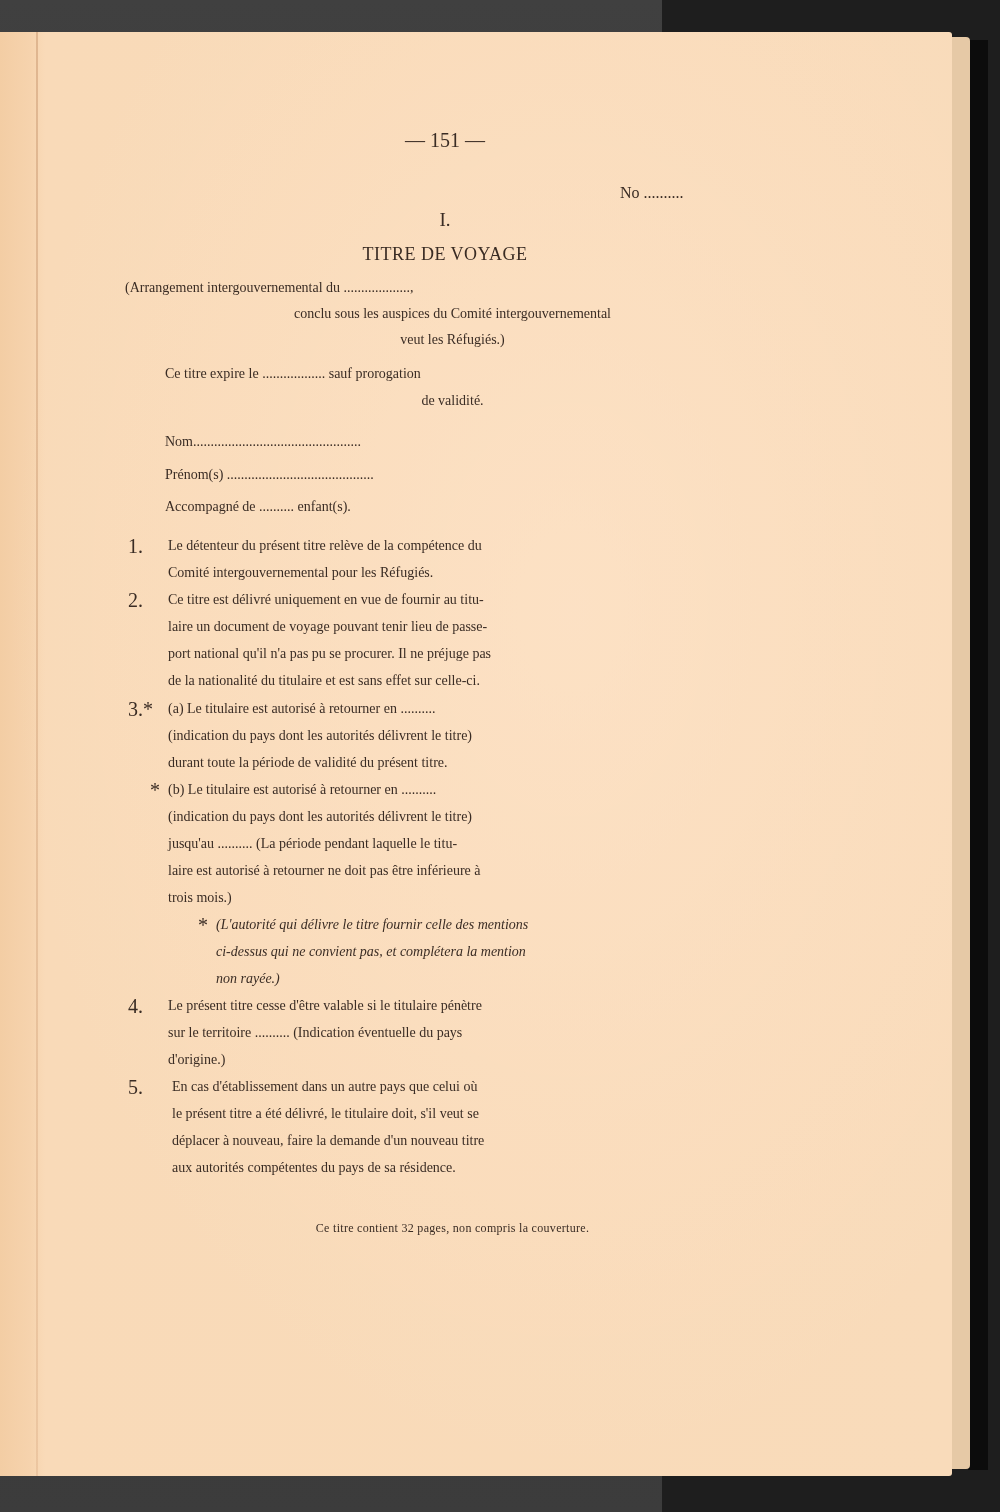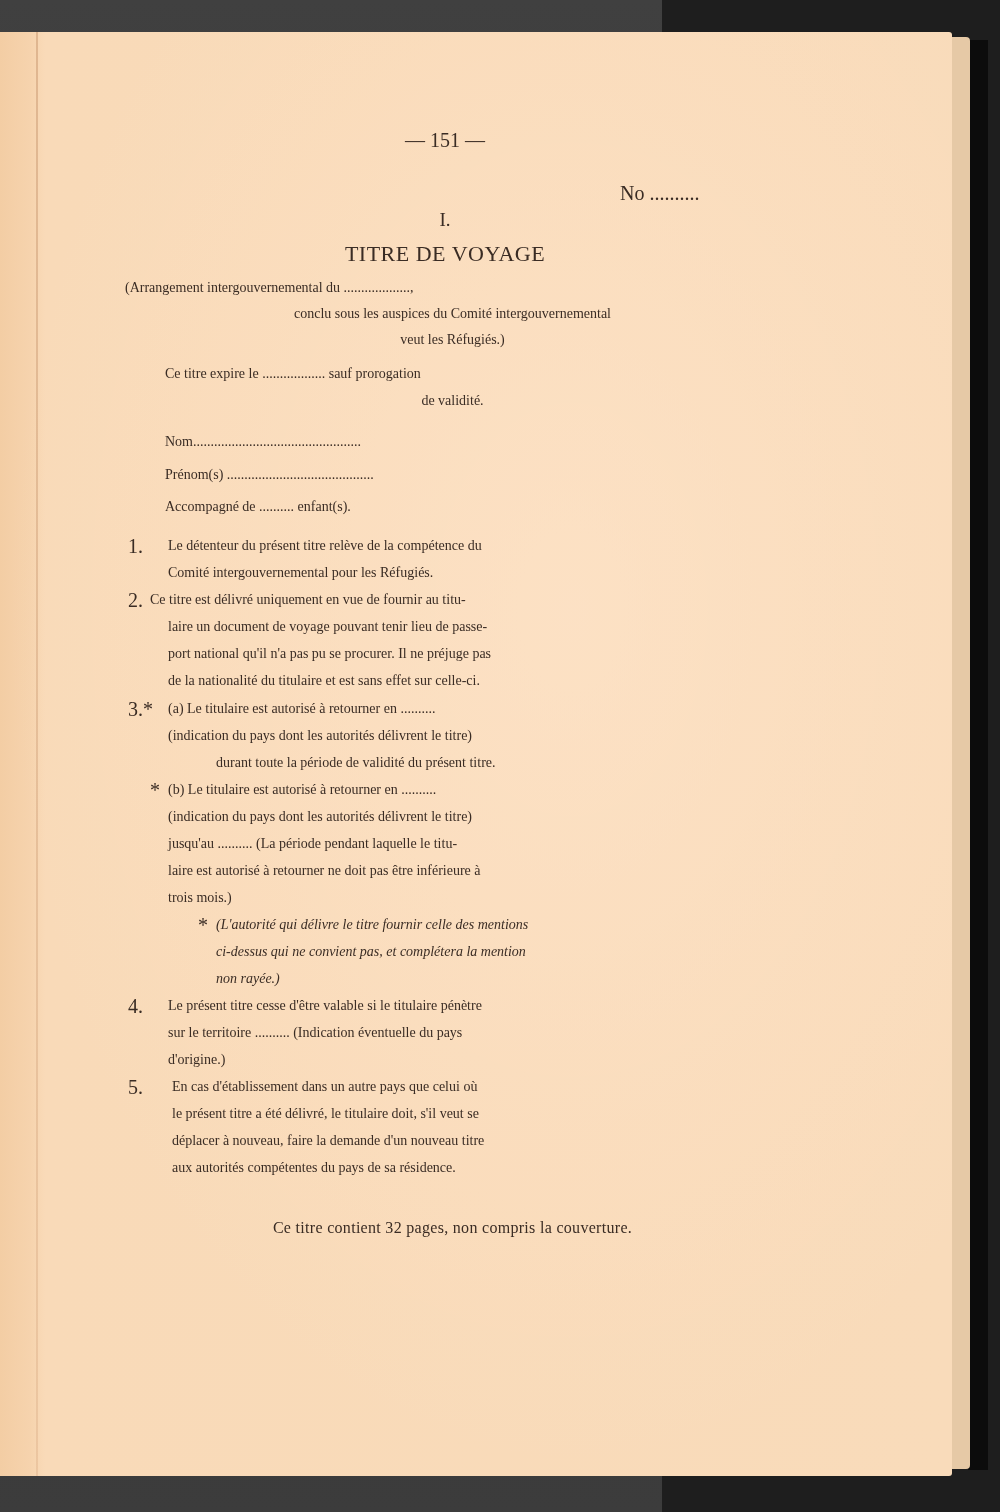--- a/index.html
+++ b/index.html
@@ -20,64 +20,64 @@
     background-image:
       radial-gradient(ellipse at 60% 40%, rgba(255,230,205,0.55), rgba(255,230,205,0) 70%),
       linear-gradient(90deg, #f3cda4 0px, #f6d3ad 30px, #f9dab8 45px, #f9dbba 100%);
     border-radius:0 3px 3px 0;
   }
   .gutter { position:absolute; left:36px; top:32px; width:2px; height:1444px;
     background:linear-gradient(180deg, rgba(200,150,110,0.5), rgba(210,160,120,0.3)); }
   .t { position:absolute; white-space:nowrap; font-size:14px; line-height:26px; color:#3a2c24; }
   .center { text-align:center; }
   .it { font-style:italic; }
-  .small { font-size:16px; letter-spacing:0.3px; }
+  .small { font-size:12px; letter-spacing:0.3px; }
   .num { position:absolute; font-size:20px; line-height:26px; color:#3a2c24; }
 </style>
 </head>
 <body>
 
 <div class="bg-left"></div>
 <div class="bg-right"></div>
 <div class="shadow-right"></div>
 <div class="back-pages"></div>
 
 <div class="page"></div>
 <div class="gutter"></div>
 
 <div class="t center" style="left:300px;width:290px;top:127px;font-size:20px;">— 151 —</div>
-<div class="t" style="left:620px;top:180px;font-size:20px;">No ..........</div>
+<div class="t" style="left:620px;top:180px;font-size:16px;">No ..........</div>
 <div class="t center" style="left:300px;width:290px;top:207px;font-size:19px;">I.</div>
-<div class="t center" style="left:240px;width:410px;top:241px;font-size:22px;letter-spacing:0.5px;">TITRE DE VOYAGE</div>
+<div class="t center" style="left:240px;width:410px;top:241px;font-size:18px;letter-spacing:0.5px;">TITRE DE VOYAGE</div>
 
 <div class="t" style="left:125px;top:275px;width:655px;">(Arrangement intergouvernemental du ...................,</div>
 <div class="t center" style="left:125px;width:655px;top:301px;">conclu sous les auspices du Comité intergouvernemental</div>
 <div class="t center" style="left:125px;width:655px;top:327px;">veut les Réfugiés.)</div>
 
 <div class="t" style="left:165px;top:361px;">Ce titre expire le .................. sauf prorogation</div>
 <div class="t center" style="left:125px;width:655px;top:388px;">de validité.</div>
 
 <div class="t" style="left:165px;top:429px;">Nom................................................</div>
 <div class="t" style="left:165px;top:462px;">Prénom(s) ..........................................</div>
 <div class="t" style="left:165px;top:494px;">Accompagné de .......... enfant(s).</div>
 
 <div class="num" style="left:128px;top:533px;">1.</div>
 <div class="t" style="left:168px;top:533px;">Le détenteur du présent titre relève de la compétence du</div>
 <div class="t" style="left:168px;top:560px;">Comité intergouvernemental pour les Réfugiés.</div>
 
 <div class="num" style="left:128px;top:587px;">2.</div>
-<div class="t" style="left:150px;top:587px;text-align:right;">Ce titre est délivré uniquement en vue de fournir au titu-</div>
+<div class="t" style="left:168px;top:587px;text-align:right;">Ce titre est délivré uniquement en vue de fournir au titu-</div>
 <div class="t" style="left:168px;top:614px;">laire un document de voyage pouvant tenir lieu de passe-</div>
 <div class="t" style="left:168px;top:641px;">port national qu'il n'a pas pu se procurer. Il ne préjuge pas</div>
 <div class="t" style="left:168px;top:668px;">de la nationalité du titulaire et est sans effet sur celle-ci.</div>
 
 <div class="num" style="left:128px;top:696px;">3.*</div>
 <div class="t" style="left:168px;top:696px;">(a) Le titulaire est autorisé à retourner en ..........</div>
 <div class="t" style="left:168px;top:723px;">(indication du pays dont les autorités délivrent le titre)</div>
-<div class="t" style="left:168px;top:750px;margin-left:48px;">durant toute la période de validité du présent titre.</div>
+<div class="t" style="left:168px;top:750px;">durant toute la période de validité du présent titre.</div>
 
 <div class="num" style="left:150px;top:777px;">*</div>
 <div class="t" style="left:168px;top:777px;">(b) Le titulaire est autorisé à retourner en ..........</div>
 <div class="t" style="left:168px;top:804px;">(indication du pays dont les autorités délivrent le titre)</div>
 <div class="t" style="left:168px;top:831px;">jusqu'au .......... (La période pendant laquelle le titu-</div>
 <div class="t" style="left:168px;top:858px;">laire est autorisé à retourner ne doit pas être inférieure à</div>
 <div class="t" style="left:168px;top:885px;">trois mois.)</div>
 
 <div class="num" style="left:198px;top:912px;">*</div>
 <div class="t it" style="left:216px;top:912px;">(L'autorité qui délivre le titre fournir celle des mentions</div>

